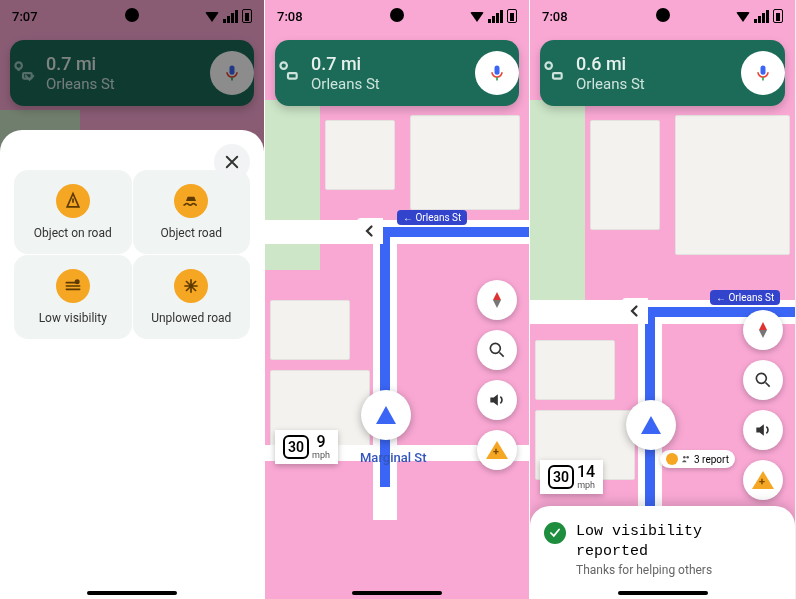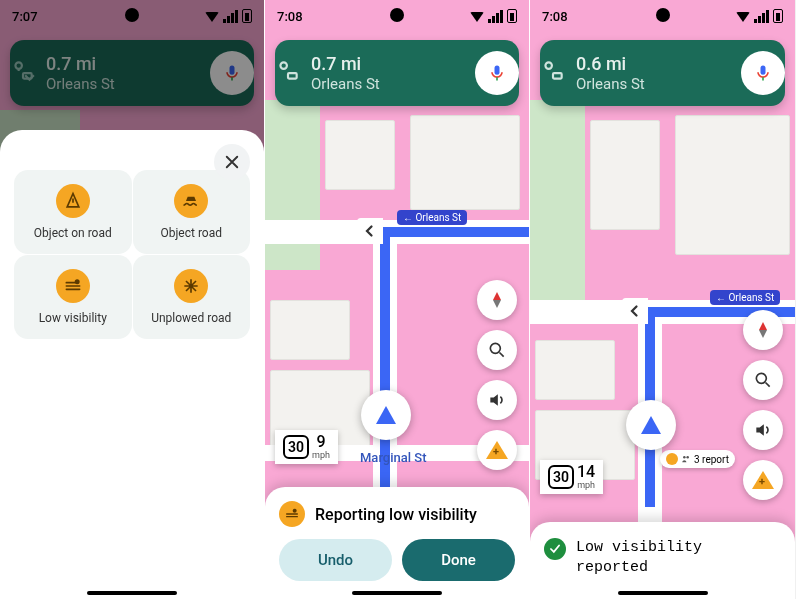--- a/index.html
+++ b/index.html
@@ -259,35 +259,20 @@
     </div>
 
     <div class="speed" style="left:10px;top:430px;">
       <div class="lim">30</div>
       <div>
         <div class="cur">9</div>
         <div class="unit">mph</div>
       </div>
     </div>
 
-    <div class="confirm">
-      <div class="hdr">
-        <div class="ic">
-            <svg width="16" height="16" viewBox="0 0 24 24">
-              <path d="M4 12h16M4 16h16" stroke="#5c3a00" stroke-width="2" stroke-linecap="round"></path>
-              <circle cx="16" cy="7" r="3" fill="#5c3a00"></circle>
-            </svg>
-          </div>
-        <div class="ttl">Reporting low visibility</div>
-      </div>
-      <div class="btns">
-        <div class="btn btn-undo">Undo</div>
-        <div class="btn btn-done">Done</div>
-      </div>
-    </div>
     <div class="homebar"></div>
   </div>
 
   <div class="phone" style="border-right:none;">
     <div class="map">
       <div class="park" style="left:0;top:100px;width:55px;height:200px;"></div>
       <div class="bldg" style="left:60px;top:120px;width:70px;height:110px;"></div>
       <div class="bldg" style="left:145px;top:115px;width:115px;height:140px;"></div>
       <div class="bldg" style="left:5px;top:340px;width:80px;height:60px;"></div>
       <div class="bldg" style="left:5px;top:410px;width:100px;height:70px;"></div>
@@ -379,19 +364,20 @@
 
     <div class="reported">
       <div class="hdr">
         <div class="chk">
             <svg width="14" height="14" viewBox="0 0 24 24">
               <path d="M5 12l5 5 9-11" stroke="#fff" stroke-width="3" fill="none" stroke-linecap="round"></path>
             </svg>
           </div>
         <div>
           <div class="ttl">Low visibility reported</div>
+          <div class="sub">Thanks for helping others</div>
         </div>
       </div>
     </div>
     <div class="homebar"></div>
   </div>
 
 </div>
 
 </body></html>

